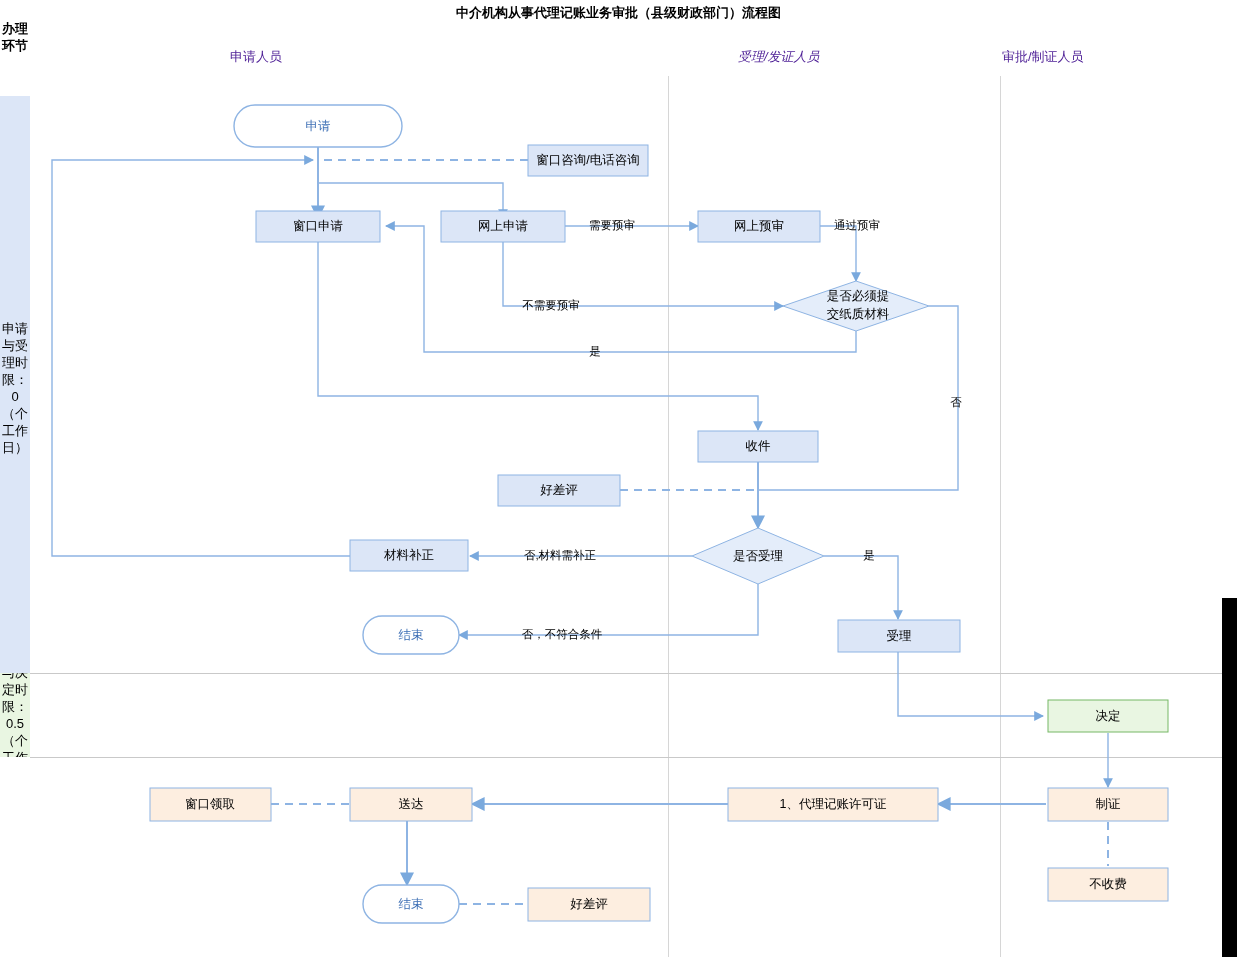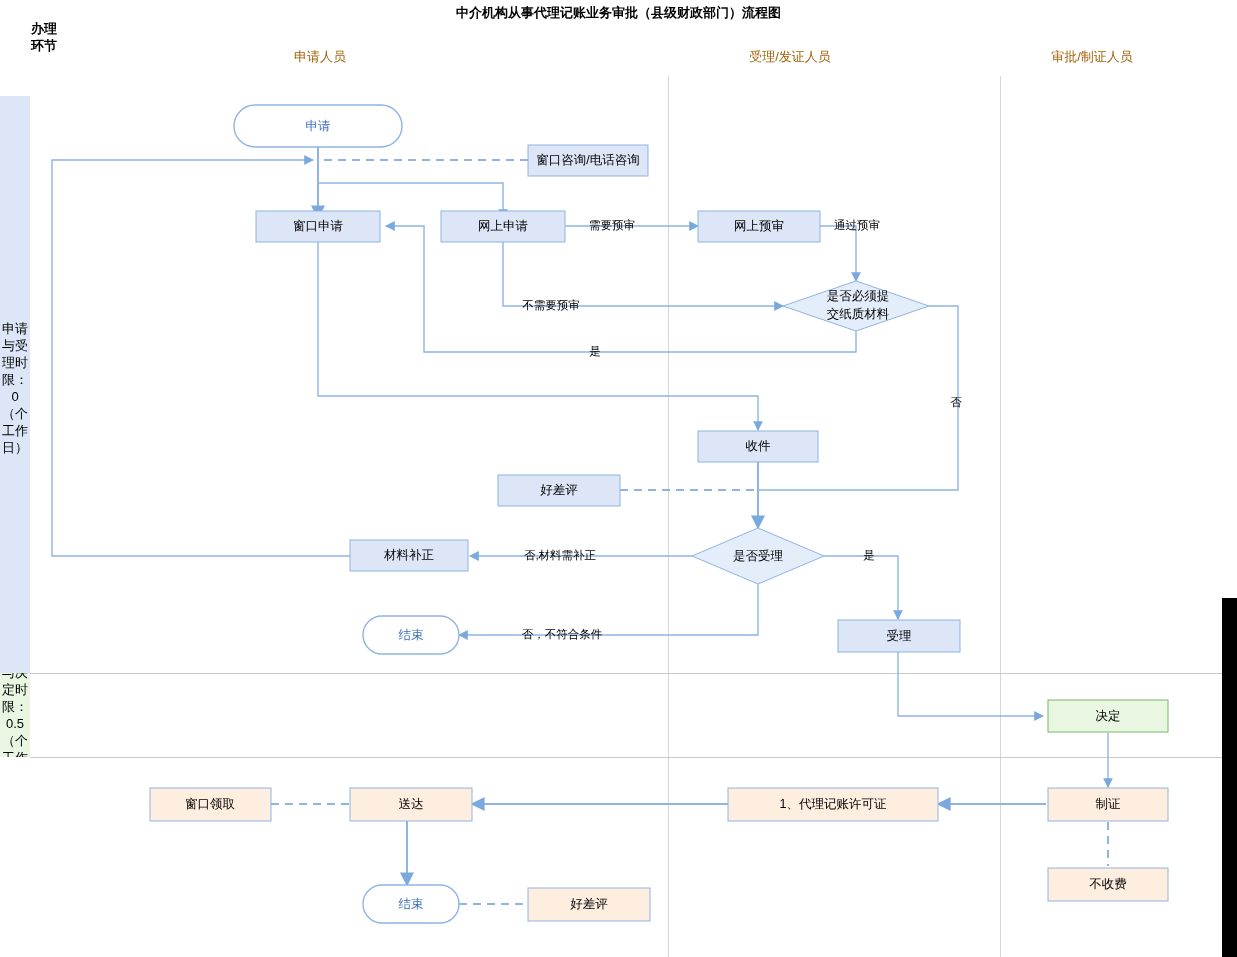--- a/index.html
+++ b/index.html
@@ -14,21 +14,21 @@
             text-align:center;font-size:13px;color:#000;line-height:17px;
             word-break:break-all;overflow:hidden;}
   .side-head{background:#ffffff;font-weight:bold;}
   .side-blue{background:#dce6f7;}
   .side-green{background:#e9f6e2;}
   .side-orange{background:#fdeee0;}
 
   
   .title{position:absolute;left:0;top:4px;width:1237px;text-align:center;
          font-size:13px;font-weight:bold;color:#000;}
-  .lane-head{position:absolute;top:48px;font-size:13px;color:#a16207;text-align:center;}
+  .lane-head{position:absolute;top:48px;font-size:13px;color:#4c1d95;}
 
   
   .v-sep{position:absolute;top:76px;width:1px;background:#d6d6d6;}
   .h-sep{position:absolute;left:30px;height:1px;background:#c9c9c9;}
 
   
   .scroll-bar{position:absolute;background:#000000;}
 
   
   svg.flow{position:absolute;left:0;top:0;width:1237px;height:957px;overflow:visible;}
@@ -45,27 +45,27 @@
   .edge-label{font-size:11.5px;fill:#000;text-anchor:middle;dominant-baseline:middle;}
 </style>
 </head>
 <body>
 
 <div id="root">
 
   <div class="title">中介机构从事代理记账业务审批（县级财政部门）流程图</div>
 
   <div class="sidebar">
-    <div class="side-sec side-head" style="top:0;height:74px;padding-left:29px;">办理环节</div>
+    <div class="side-sec side-head" style="top:0;height:74px;">办理环节</div>
     <div class="side-sec side-blue" style="top:96px;height:583px;">申请与受理时限：0（个工作日）</div>
     <div class="side-sec side-green" style="top:673px;height:84px;">审查与决定时限：0.5（个工作日）</div>
   </div>
 
   <div class="lane-head" style="left:230px;width:180px;">申请人员</div>
-  <div class="lane-head" style="left:700px;width:180px;">受理/发证人员</div>
+  <div class="lane-head" style="left:738px;width:180px;font-style:italic;">受理/发证人员</div>
   <div class="lane-head" style="left:1002px;width:180px;">审批/制证人员</div>
 
   <div class="v-sep" style="left:668px;height:881px;"></div>
   <div class="v-sep" style="left:1000px;height:881px;"></div>
   <div class="h-sep" style="top:673px;width:1192px;"></div>
   <div class="h-sep" style="top:757px;width:1192px;"></div>
 
   <svg class="flow" viewBox="0 0 1237 957">
     <defs>
       <marker id="arw" viewBox="0 0 10 10" refX="9" refY="5" markerWidth="7" markerHeight="7" orient="auto-start-reverse">

